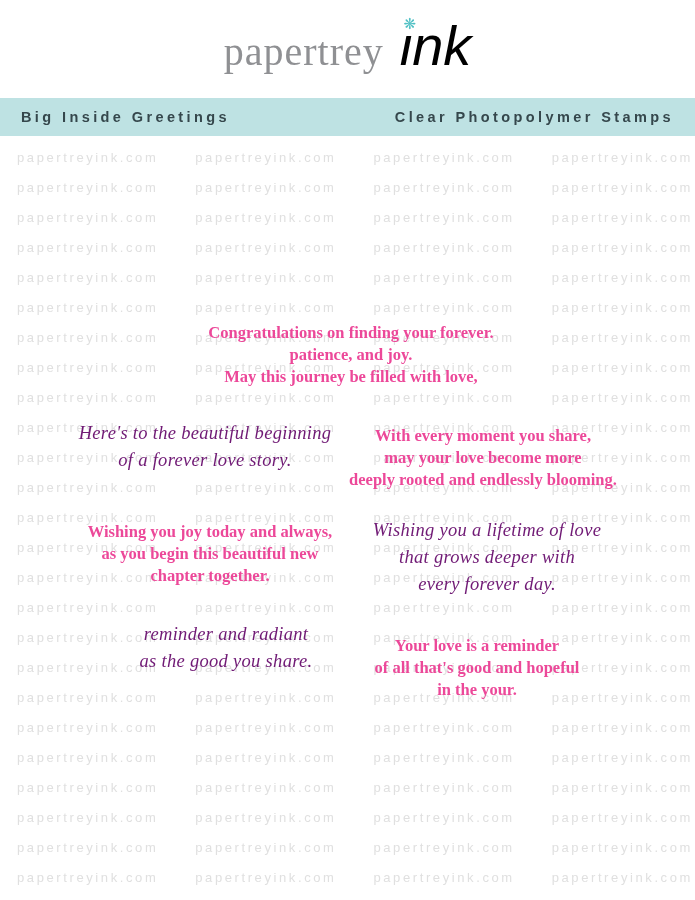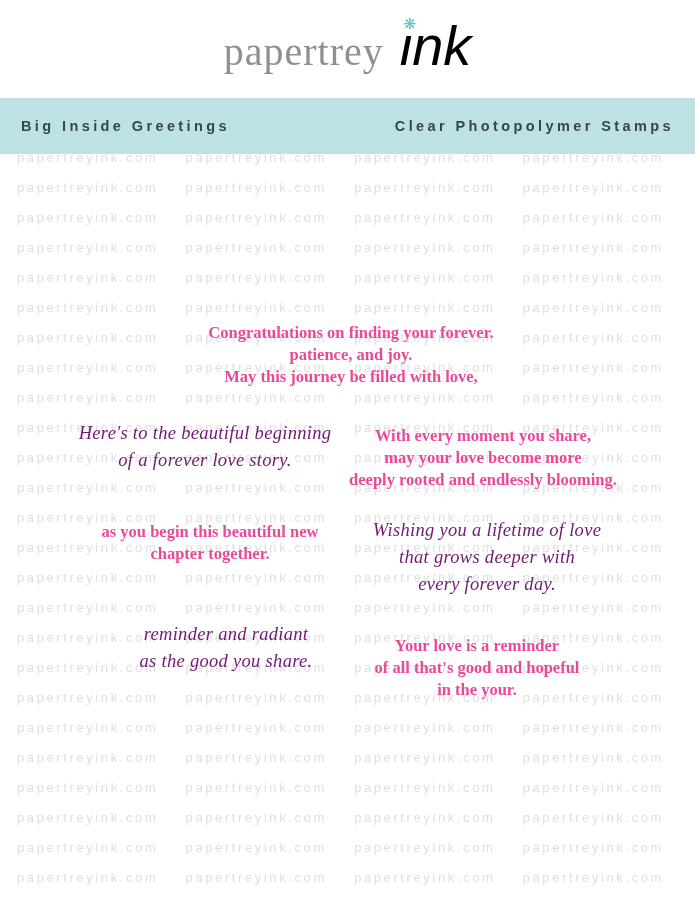--- a/index.html
+++ b/index.html
@@ -31,35 +31,35 @@
   .logo-flower{
     position:absolute;left:1px;top:-3px;
     width:18px;height:18px;line-height:18px;
     text-align:center;background:#ffffff;border-radius:50%;
     font-family:"DejaVu Sans",sans-serif;
     font-size:15px;color:#4fc0c4;font-style:normal;
   }
 
   
   .banner{
-    position:absolute;top:98px;left:0;width:695px;height:56px;
+    position:absolute;top:98px;left:0;width:695px;height:38px;
     background:#bee2e3;
     display:flex;justify-content:space-between;align-items:center;
     padding:8px 21px;box-sizing:border-box;
     font-family:"Liberation Sans",sans-serif;
     font-size:14.5px;font-weight:bold;letter-spacing:3.4px;
     color:#35474c;
   }
 
   
   #watermark{position:absolute;left:0;top:0;width:695px;height:900px;z-index:1;}
   .wm-row{
     position:absolute;left:0;width:695px;
     display:flex;justify-content:space-between;
-    padding:0 31px 0 17px;box-sizing:border-box;
+    padding:0 2px 0 17px;box-sizing:border-box;
   }
   .wm-cell{
     font-family:"Liberation Sans",sans-serif;
     font-size:13px;line-height:15px;letter-spacing:2.6px;
     color:#e0e0e0;white-space:nowrap;
   }
 
   
   .sentiment{position:absolute;z-index:2;text-align:center;color:#ec4899;}
   .sentiment div{white-space:nowrap;}
@@ -255,20 +255,21 @@
     <div>of a forever love story.</div>
   </div>
 
   <div class="sentiment serif-block" style="left:333px;top:425px;width:300px">
     <div>With every moment you share,</div>
     <div>may your love become more</div>
     <div>deeply rooted and endlessly blooming.</div>
   </div>
 
   <div class="sentiment serif-block" style="left:60px;top:521px;width:300px">
+    <div>Wishing you joy today and always,</div>
     <div>as you begin this beautiful new</div>
     <div>chapter together.</div>
   </div>
 
   <div class="sentiment script-block" style="left:337px;top:517px;width:300px">
     <div>Wishing you a lifetime of love</div>
     <div>that grows deeper with</div>
     <div>every forever day.</div>
   </div>
 

